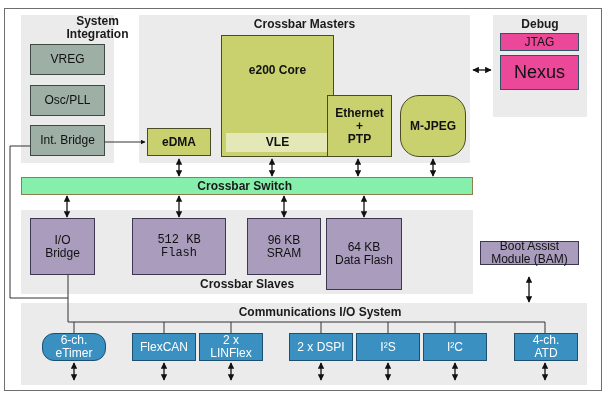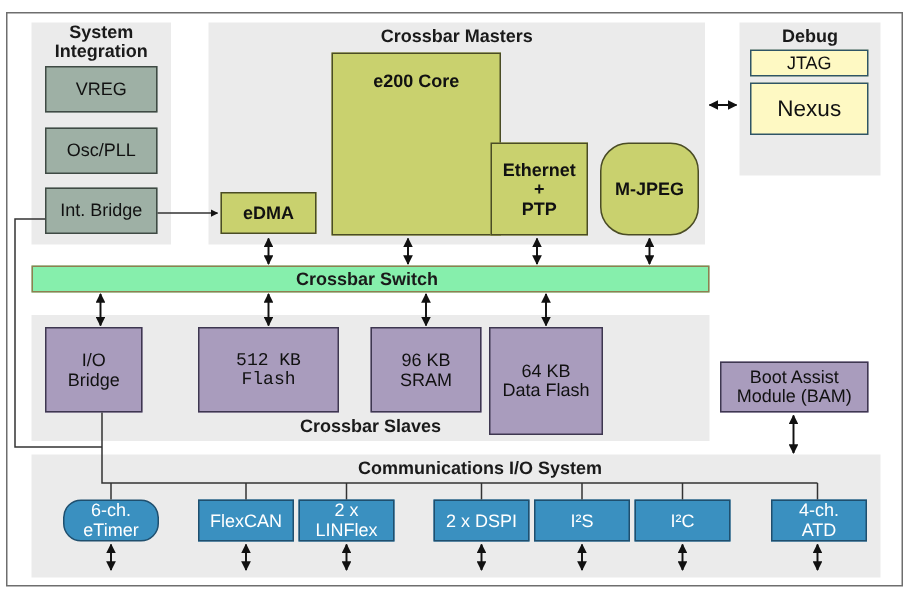--- a/index.html
+++ b/index.html
@@ -9,74 +9,75 @@
              border: 1.5px solid #6e6e6e; box-sizing: border-box; background: #ffffff; }
     .region { position: absolute; background: #ebebeb; }
     .region-title { position: absolute; font-weight: bold; font-size: 12px; color: #1a1a1a;
                     text-align: center; white-space: nowrap; }
     .blk { position: absolute; box-sizing: border-box; border: 1.5px solid #3d3d3d;
            display: flex; align-items: center; justify-content: center; text-align: center;
            font-size: 12px; line-height: 13px; color: #111; white-space: pre-line; }
     .sys { background: #9eb0a5; border-color: #3f4a44; }
     .master { background: #c9d16e; border-color: #4a4c25; font-weight: bold; }
     .slave { background: #a99cbd; border-color: #3e3750; }
-    .debug { background: #fef9c3; border-color: #2f5566; }
+    .debug { background: #ec4899; border-color: #2f5566; }
     .io { background: #3a90c0; border-color: #1f4f6e; color: #fff; }
     .switch { position: absolute; background: #86efac; border: 1px solid #8f7e50;
               box-sizing: border-box; font-weight: bold; font-size: 12px; color: #1a1a1a;
               display: flex; align-items: center; justify-content: center; }
     .vle { position: absolute; left: 4px; right: 4px; bottom: 4px; height: 19px;
            background: #e3e8b6; display: flex; align-items: center; justify-content: center;
            font-weight: bold; font-size: 12px; }
     svg.wires { position: absolute; left: 0; top: 0; pointer-events: none; }
   </style>
 </head>
 <body>
 
 <div class="frame"></div>
 
 <div class="region" style="left:21px;top:15px;width:93px;height:148px;"></div>
-<div class="region-title" style="left:21px;top:15px;width:93px;white-space:pre-line;line-height:13px;">System
+<div class="region-title" style="left:21px;top:15px;width:93px;white-space:pre-line;line-height:13px;padding-left:30px;">System
 Integration</div>
 <div class="blk sys" style="left:30px;top:44px;width:75px;height:31px;">VREG</div>
 <div class="blk sys" style="left:30px;top:85px;width:75px;height:31px;">Osc/PLL</div>
 <div class="blk sys" style="left:30px;top:125px;width:75px;height:31px;">Int. Bridge</div>
 
 <div class="region" style="left:139px;top:15px;width:331px;height:148px;"></div>
 <div class="region-title" style="left:139px;top:17px;width:331px;">Crossbar Masters</div>
 <div class="blk master" style="left:147px;top:128px;width:64px;height:28px;">eDMA</div>
-<div class="blk master" style="left:221px;top:35px;width:113px;height:122px;align-items:flex-start;padding-top:12px;">
+<div class="blk master" style="left:221px;top:35px;width:113px;height:122px;align-items:flex-start;padding-top:28px;">
   <span>e200 Core</span>
+  <div class="vle">VLE</div>
 </div>
 <div class="blk master" style="left:327px;top:95px;width:65px;height:62px;">Ethernet
 +
 PTP</div>
 <div class="blk master" style="left:400px;top:95px;width:66px;height:62px;border-radius:19px;">M-JPEG</div>
 
 <div class="region" style="left:493px;top:15px;width:94px;height:102px;"></div>
 <div class="region-title" style="left:493px;top:17px;width:94px;">Debug</div>
 <div class="blk debug" style="left:500px;top:33px;width:79px;height:18px;">JTAG</div>
-<div class="blk debug" style="left:500px;top:55px;width:79px;height:35px;font-size:15px;">Nexus</div>
+<div class="blk debug" style="left:500px;top:55px;width:79px;height:35px;font-size:18px;">Nexus</div>
 
 <div class="switch" style="left:21px;top:177px;width:452px;height:18px;justify-content:flex-end;padding-right:180px;">
   <span>Crossbar Switch</span>
 </div>
 
 <div class="region" style="left:21px;top:210px;width:452px;height:84px;"></div>
 <div class="region-title" style="left:200px;top:277px;width:92px;text-align:center;">Crossbar Slaves</div>
 <div class="blk slave" style="left:30px;top:218px;width:65px;height:57px;">I/O
 Bridge</div>
 <div class="blk slave" style="left:132px;top:218px;width:94px;height:57px;font-family:Liberation Mono, monospace;">512 KB
 Flash</div>
 <div class="blk slave" style="left:247px;top:218px;width:74px;height:57px;">96 KB
 SRAM</div>
 <div class="blk slave" style="left:326px;top:218px;width:76px;height:72px;">64 KB
 Data Flash</div>
 
-<div class="blk slave" style="left:480px;top:241px;width:99px;height:34px;">Boot Assist
+<div class="blk slave" style="left:480px;top:241px;width:99px;height:24px;">Boot Assist
 Module (BAM)</div>
 
 <div class="region" style="left:21px;top:303px;width:566px;height:82px;"></div>
 <div class="region-title" style="left:220px;top:305px;width:200px;">Communications I/O System</div>
 <div class="blk io" style="left:42px;top:333px;width:64px;height:28px;border-radius:12px;">6-ch.
 eTimer</div>
 <div class="blk io" style="left:132px;top:333px;width:64px;height:28px;">FlexCAN</div>
 <div class="blk io" style="left:199px;top:333px;width:64px;height:28px;">2 x
 LINFlex</div>
 <div class="blk io" style="left:289px;top:333px;width:64px;height:28px;">2 x DSPI</div>

